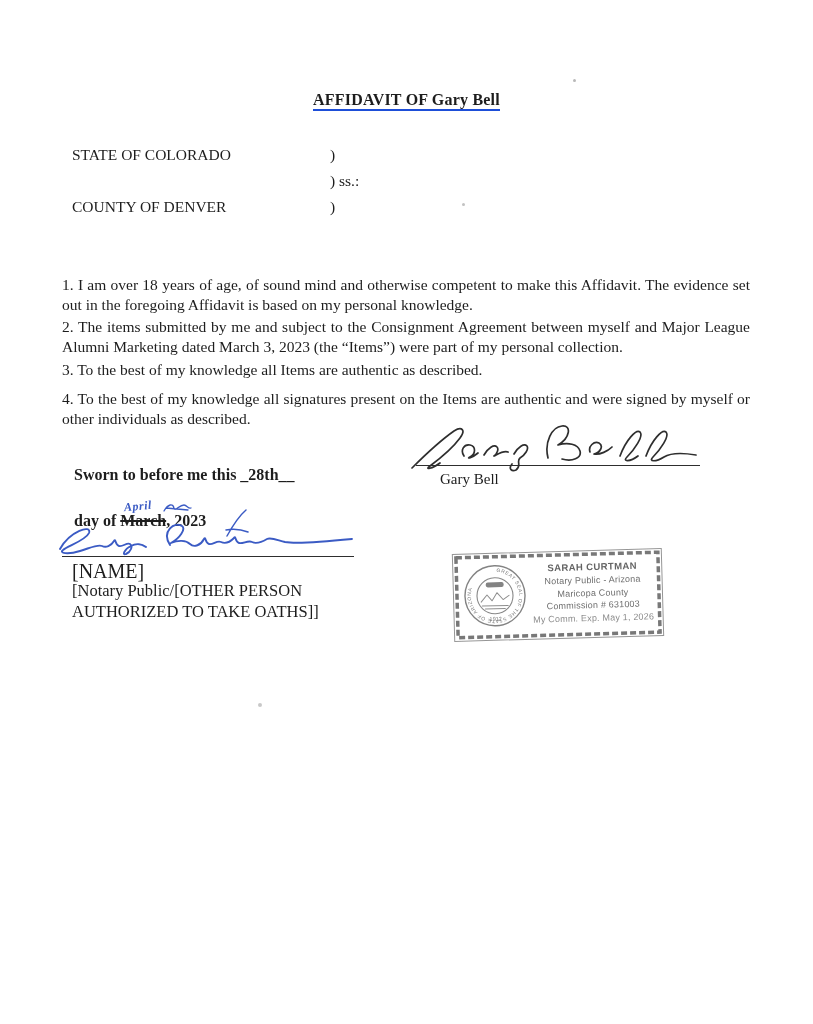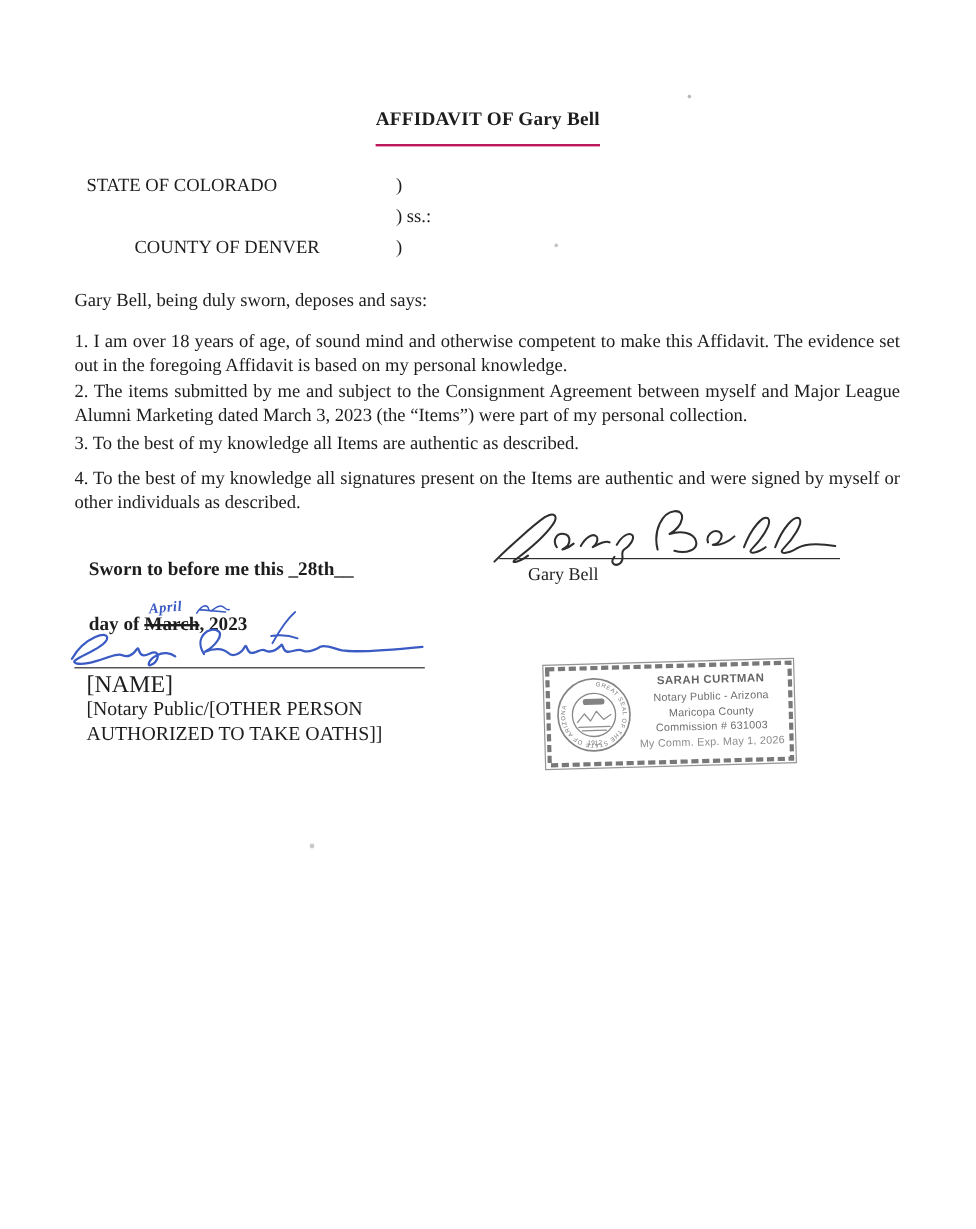--- a/index.html
+++ b/index.html
@@ -18,28 +18,28 @@
   }
   .abs { position: absolute; }
 
   .doc-title {
     top: 91px; left: 0; width: 813px;
     text-align: center;
     font-size: 16px; font-weight: bold;
     letter-spacing: 0.2px;
   }
   .doc-title span {
-    border-bottom: 2px solid #be185d;
-    padding-bottom: 12px;
+    border-bottom: 2px solid #1d4ed8;
+    padding-bottom: 1px;
   }
 
   .venue-line { font-size: 15.5px; }
   .venue-state  { top: 146px; left: 72px; }
   .venue-ss     { top: 172px; left: 330px; }
-  .venue-county { top: 198px; left: 72px; margin-left: 40px; }
+  .venue-county { top: 198px; left: 72px; }
   .venue-paren-1 { top: 146px; left: 330px; }
   .venue-paren-2 { top: 198px; left: 330px; }
 
   .body-text {
     left: 62px; width: 688px;
     font-size: 15.5px; line-height: 20px;
     text-align: justify;
   }
   .intro { top: 241px; text-align: left; }
   .para-1 { top: 275px; font-family: Liberation Serif, serif; }
@@ -111,21 +111,20 @@
   <div class="abs doc-title">
     <span>AFFIDAVIT OF Gary Bell</span>
   </div>
 
   <div class="abs venue-line venue-state">STATE OF COLORADO</div>
   <div class="abs venue-line venue-paren-1">)</div>
   <div class="abs venue-line venue-ss">) ss.:</div>
   <div class="abs venue-line venue-county">COUNTY OF DENVER</div>
   <div class="abs venue-line venue-paren-2">)</div>
 
-  <div class="abs body-text intro">Gary Bell, being duly sworn, deposes and says:</div>
   <div class="abs body-text para-1">1. I am over 18 years of age, of sound mind and otherwise competent to make this Affidavit. The evidence set out in the foregoing Affidavit is based on my personal knowledge.</div>
   <div class="abs body-text para-2">2. The items submitted by me and subject to the Consignment Agreement between myself and Major League Alumni Marketing dated March 3, 2023 (the “Items”) were part of my personal collection.</div>
   <div class="abs body-text para-3">3. To the best of my knowledge all Items are authentic as described.</div>
   <div class="abs body-text para-4">4. To the best of my knowledge all signatures present on the Items are authentic and were signed by myself or other individuals as described.</div>
 
   <svg class="abs affiant-sig-svg" width="290" height="50" viewBox="0 0 290 50">
     <path stroke="#2e2e2e" stroke-width="1.7" d="
       M2,46 C14,34 34,16 44,9 C52,4 56,8 50,16 C42,27 28,38 20,44 C14,48 22,47 30,41
       M54,34 C50,28 54,22 60,23 C66,24 66,32 60,35 C56,37 62,36 68,31
       M74,33 C78,26 84,22 87,25 C89,27 87,32 84,34 C88,32 94,28 98,30

